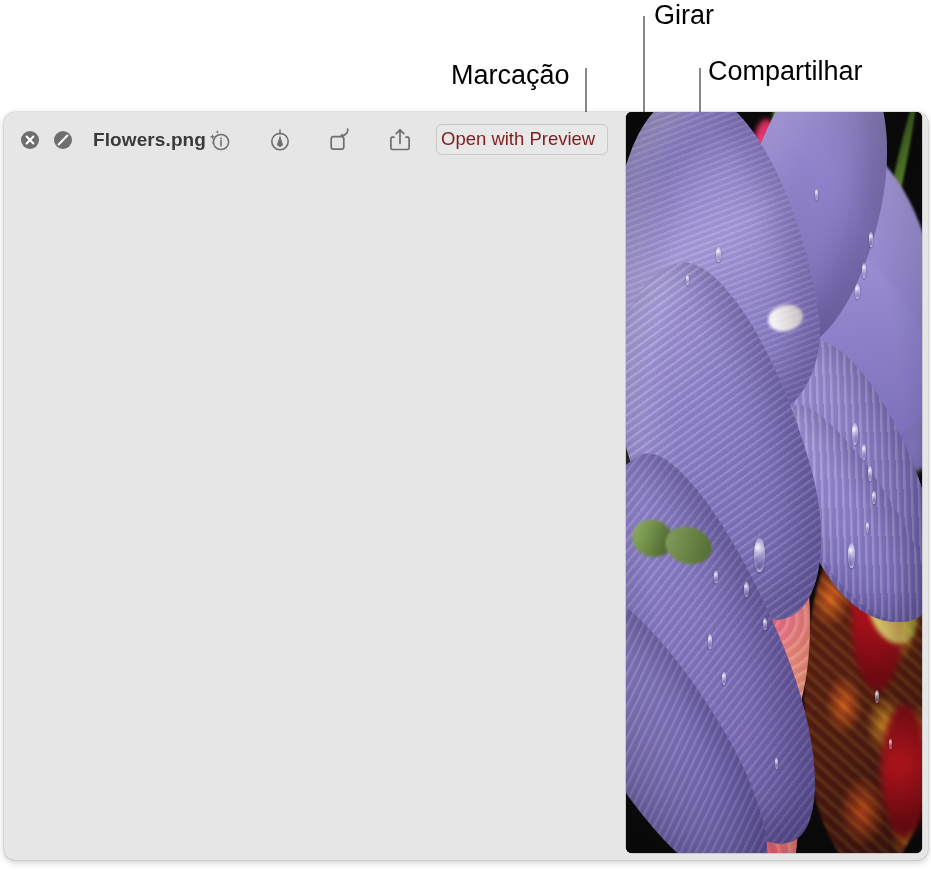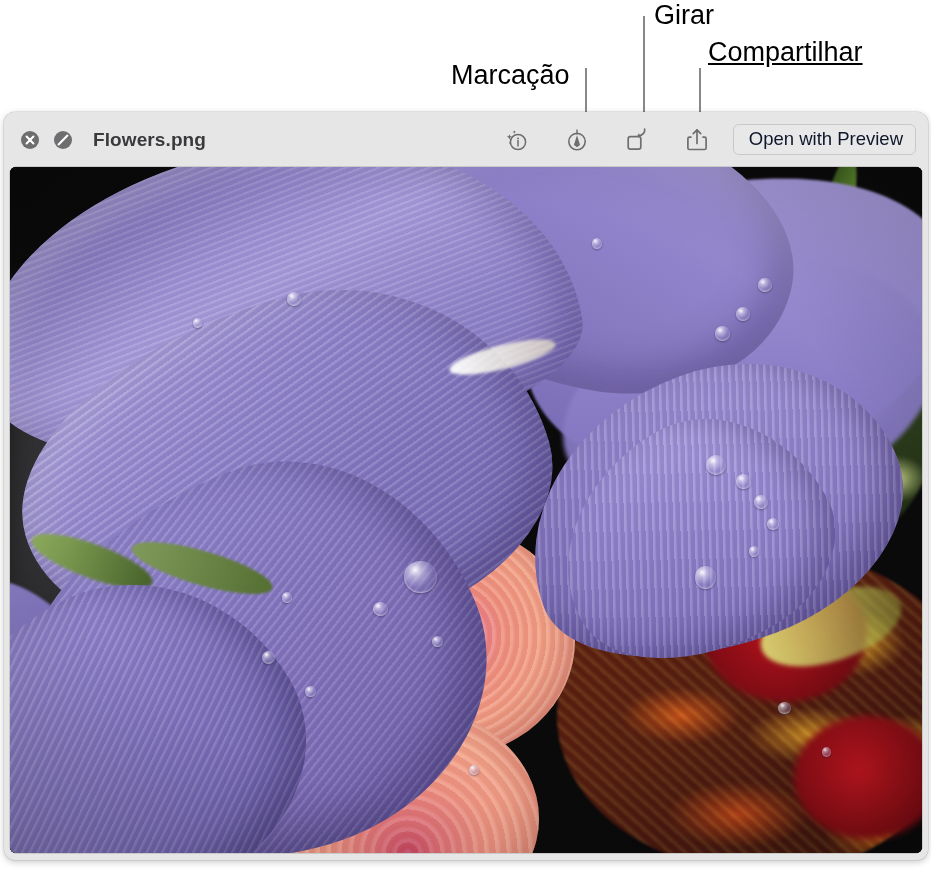--- a/index.html
+++ b/index.html
@@ -25,39 +25,39 @@
     line-height: 1;
   }
   .callout-line {
     position: absolute;
     width: 2px;
     background: #888888;
   }
 
   #label-markup   { left: 451px; top: 62px; }
   #label-rotate   { left: 654px; top: 2px; }
-  #label-share    { left: 708px; top: 39px; text-decoration: underline; }
+  #label-share    { left: 708px; top: 58px; }
 
   #line-markup { left: 585px; top: 68px;  height: 64px; }
   #line-rotate { left: 643px; top: 16px;  height: 116px; }
   #line-share  { left: 699px; top: 68px;  height: 64px; }
 
   
   .ql-window {
     position: absolute;
     left: 4px;
     top: 112px;
     width: 924px;
     height: 748px;
     background: #e7e6e7;
     border-radius: 11px;
     box-shadow: 0 2px 7px rgba(0,0,0,0.22), 0 0 0 0.5px rgba(0,0,0,0.14);
     box-sizing: border-box;
     display: flex;
-    flex-direction: column;
+    flex-direction: row;
     overflow: hidden;
   }
 
   .ql-toolbar {
     height: 55px;
     flex: 0 0 55px;
     display: flex;
     align-items: center;
     padding: 0 12px 0 14px;
     box-sizing: border-box;
@@ -98,25 +98,25 @@
     margin-right: 22px;
   }
   .tb-icons .icon-btn {
     width: 28px;
     height: 28px;
   }
 
   .open-btn {
     font-family: "Liberation Sans", sans-serif;
     font-size: 18.5px;
-    color: #0f172a;
+    color: #7f1d1d;
     background: #e9e8e9;
     border: 1px solid #c9c8c9;
     border-radius: 6px;
-    padding: 5px 12px 6px 15px;
+    padding: 5px 12px 6px 4px;
     line-height: 1;
     cursor: default;
     white-space: nowrap;
   }
 
   .ql-content {
     flex: 1 1 auto;
     margin: 0 6px 7px 6px;
     border-radius: 6px;
     overflow: hidden;

